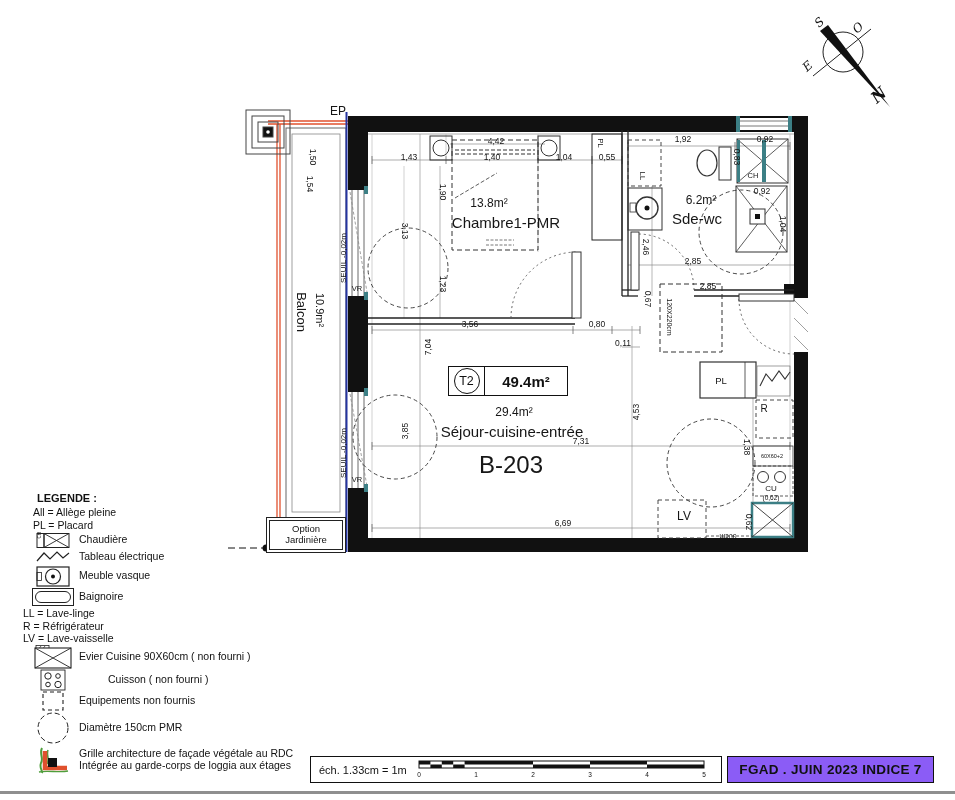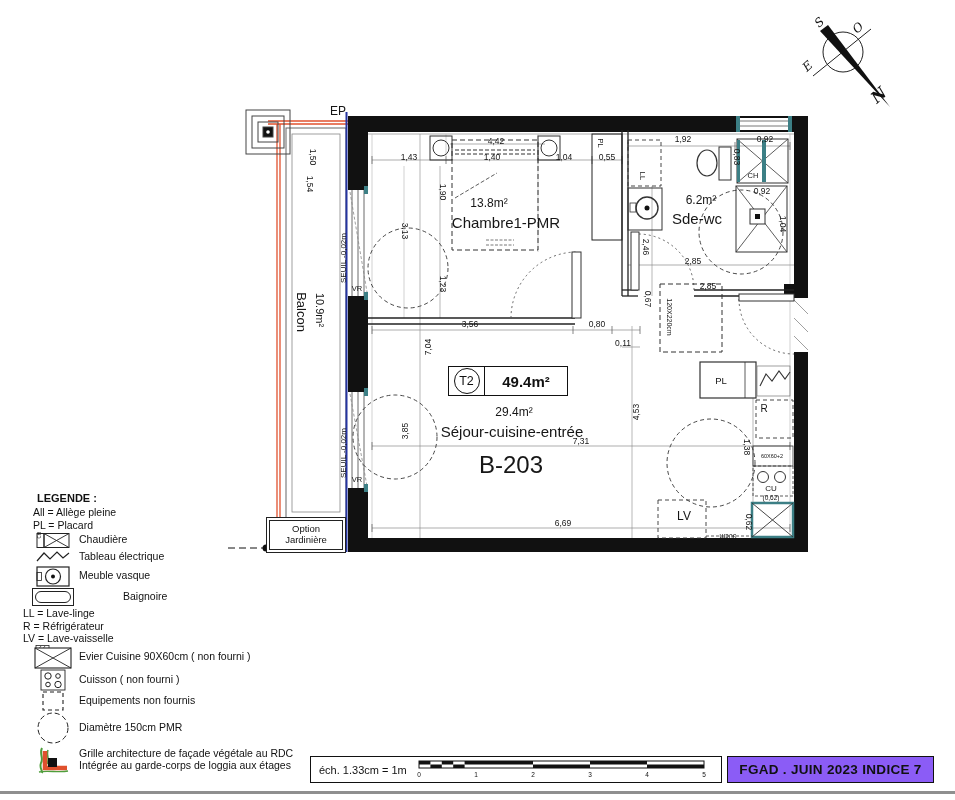--- a/index.html
+++ b/index.html
@@ -343,21 +343,21 @@
       <span class="lg-ic">
         <svg width="34" height="21" viewBox="0 0 34 21">
             <rect x="1" y="1" width="32" height="19" fill="none" stroke="#222" stroke-width="1.2"></rect>
             <circle cx="17" cy="10.5" r="7.5" fill="none" stroke="#222" stroke-width="1.2"></circle>
             <circle cx="17" cy="10.5" r="2" fill="#111"></circle>
             <rect x="1" y="6.5" width="4.5" height="8" fill="none" stroke="#222" stroke-width="0.8"></rect>
           </svg>
       </span>
       <span class="lg-lab">Meuble vasque</span>
     </div>
-    <div class="lg-row" style="height:20px;gap:44px;">
+    <div class="lg-row" style="height:20px;">
       <span class="lg-ic">
         <svg width="42" height="18" viewBox="0 0 42 18">
             <rect x="0.5" y="0.5" width="41" height="17" fill="none" stroke="#222" stroke-width="1"></rect>
             <rect x="3.5" y="3.5" width="35" height="11" rx="5.5" fill="none" stroke="#222" stroke-width="1"></rect>
           </svg>
       </span>
       <span class="lg-lab">Baignoire</span>
     </div>
 
     <div class="lg-line" style="margin-left:8px;">LL = Lave-linge</div>
@@ -370,21 +370,21 @@
             <rect x="2" y="0.5" width="13" height="5" fill="none" stroke="#222" stroke-width="0.8"></rect>
             <line x1="4" y1="5" x2="7" y2="1" stroke="#222" stroke-width="0.7"></line>
             <line x1="8" y1="5" x2="11" y2="1" stroke="#222" stroke-width="0.7"></line>
             <rect x="1" y="3" width="36" height="20" fill="#fff" stroke="#222" stroke-width="1.1"></rect>
             <line x1="1" y1="3" x2="37" y2="23" stroke="#222" stroke-width="0.9"></line>
             <line x1="37" y1="3" x2="1" y2="23" stroke="#222" stroke-width="0.9"></line>
           </svg>
       </span>
       <span class="lg-lab">Evier Cuisine 90X60cm ( non fourni )</span>
     </div>
-    <div class="lg-row" style="height:22px;">
+    <div class="lg-row" style="height:22px;gap:29px;">
       <span class="lg-ic">
         <svg width="26" height="22" viewBox="0 0 26 22">
             <rect x="1" y="1" width="24" height="20" fill="none" stroke="#222" stroke-width="0.9"></rect>
             <circle cx="8" cy="7" r="3.2" fill="none" stroke="#222" stroke-width="1"></circle>
             <circle cx="18" cy="7" r="2.3" fill="none" stroke="#222" stroke-width="1"></circle>
             <circle cx="8" cy="15.5" r="2.3" fill="none" stroke="#222" stroke-width="1"></circle>
             <circle cx="18" cy="15.5" r="3.2" fill="none" stroke="#222" stroke-width="1"></circle>
           </svg>
       </span>
       <span class="lg-lab">Cuisson ( non fourni )</span>

